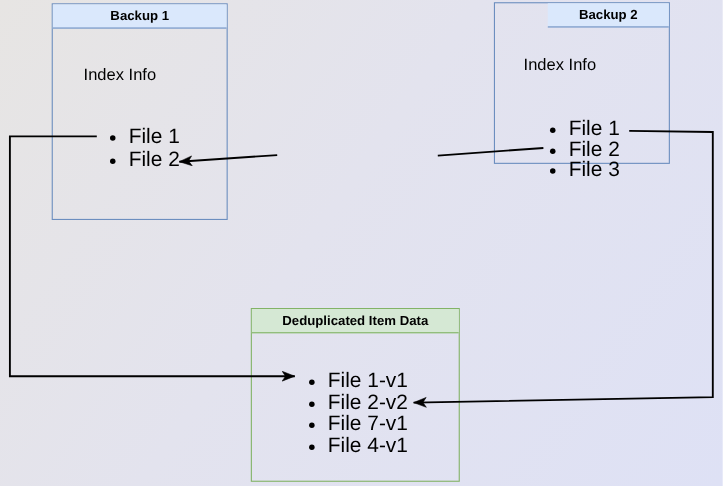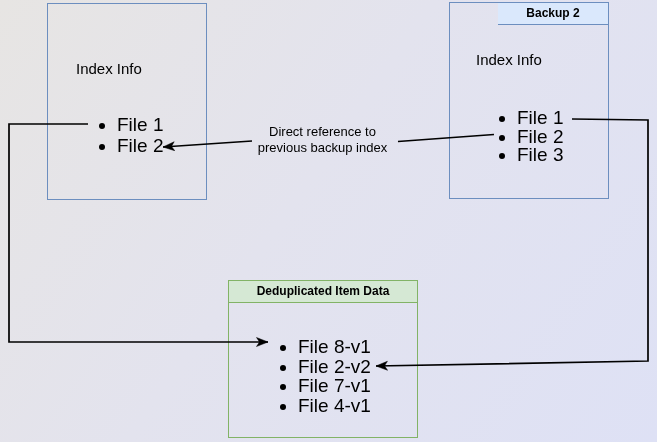--- a/index.html
+++ b/index.html
@@ -70,55 +70,54 @@
     pointer-events: none;
     z-index: 10;
   }
 </style>
 </head>
 <body>
 
 <div id="canvas">
 
   <div class="node blue" style="left:47px; top:3px; width:160px; height:197px;">
+    <div class="node-header">
+      <span>Backup 1</span>
+    </div>
     <div class="index-label" style="left:28px; top:56px;">Index Info</div>
     <ul class="file-list" id="backup1-list">
       <li>File 1</li>
       <li>File 2</li>
     </ul>
   </div>
 
-  <div class="node blue" style="left:449px; top:2px; width:160px; height:197px;padding-left:48px;">
+  <div class="node blue" style="left:449px; top:2px; width:160px; height:147px;padding-left:48px;">
     <div class="node-header">
       <span>Backup 2</span>
     </div>
     <div class="index-label" style="left:26px; top:48px;">Index Info</div>
     <ul class="file-list" id="backup2-list">
       <li>File 1</li>
       <li>File 2</li>
       <li>File 3</li>
     </ul>
   </div>
 
   <div class="node green" style="left:228px; top:280px; width:190px; height:158px;">
     <div class="node-header">
       <span>Deduplicated Item Data</span>
     </div>
     <ul class="file-list" id="dedup-list">
-      <li>File 8-v1</li>
+      <li>File 1-v1</li>
       <li>File 2-v2</li>
       <li>File 7-v1</li>
       <li>File 4-v1</li>
     </ul>
   </div>
 
-  <div class="annotation">
-    <span>Direct reference to</span>
-    <span>previous backup index</span>
-  </div>
 
   <svg id="connector-layer" width="657" height="442" viewBox="0 0 657 442">
     <defs>
       <marker id="arrowhead" markerUnits="userSpaceOnUse" markerWidth="14" markerHeight="11" refX="12" refY="5" orient="auto">
         <path d="M0.5,0.5 L12,5 L0.5,9.5 L3.5,5 Z" fill="#000000" stroke="#000000" stroke-width="0.5"></path>
       </marker>
     </defs>
     <g stroke="#000000" stroke-width="1.7" fill="none">
 
       <line x1="494" y1="134.5" x2="398" y2="141.5"></line>

